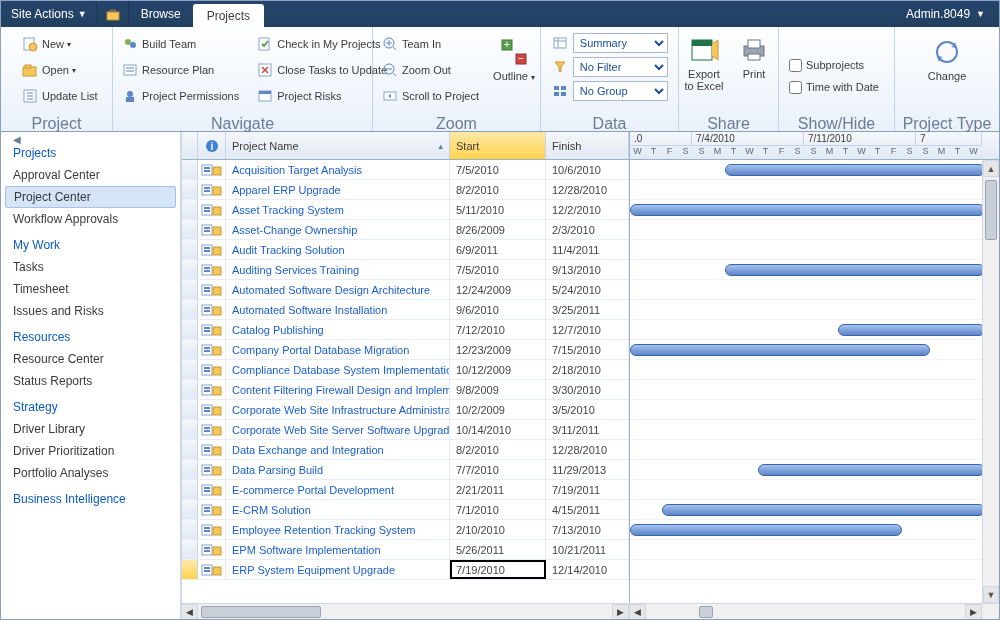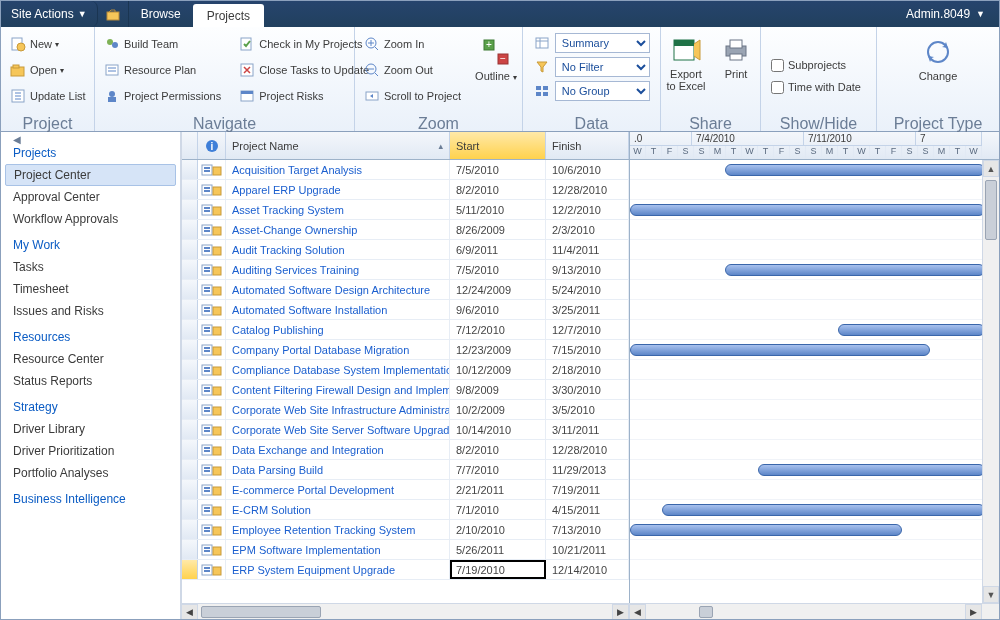--- a/index.html
+++ b/index.html
@@ -105,21 +105,21 @@
     </div>
   <div class="spacer"></div>
   <div class="user">
     <span>Admin.8049</span>
     <span class="caret">▼</span>
   </div>
 </div>
 
 <div class="ribbon">
 
-  <div class="group" style="width:94px;">
+  <div class="group" style="width:112px;padding-left:12px;">
     <div class="col">
       <div class="small-btn">
         <span class="ic">
             <svg width="16" height="16">
               <rect x="2" y="2" width="10" height="12" fill="#fff" stroke="#8aa4c8"></rect>
               <circle cx="11" cy="11" r="4" fill="#f6c659" stroke="#c89a3a"></circle>
             </svg>
           </span>
         <span>New</span>
           <span class="caret">▾</span>
@@ -212,21 +212,21 @@
   <div class="group" style="width:168px; flex-direction:row;">
     <div class="col">
       <div class="small-btn">
         <span class="ic">
             <svg width="16" height="16">
               <circle cx="7" cy="7" r="5" fill="none" stroke="#5d86c8"></circle>
               <path d="M11 11l3 3" stroke="#5d86c8"></path>
               <path d="M7 4v6M4 7h6" stroke="#5d86c8"></path>
             </svg>
           </span>
-        <span>Zoom In</span>
+        <span>Team In</span>
       </div>
       <div class="small-btn">
         <span class="ic">
             <svg width="16" height="16">
               <circle cx="7" cy="7" r="5" fill="none" stroke="#5d86c8"></circle>
               <path d="M11 11l3 3" stroke="#5d86c8"></path>
               <path d="M4 7h6" stroke="#5d86c8"></path>
             </svg>
           </span>
         <span>Zoom Out</span>
@@ -341,22 +341,22 @@
     <div class="group-label">Project Type</div>
   </div>
 </div>
 
 <div class="main">
 
   <div class="sidebar">
     <div class="collapse">◀</div>
     <div id="sidebar-mount">
         <div class="sec-head">Projects</div>
+        <div class="nav-item">Approval Center</div>
         <div class="nav-item selected">Project Center</div>
-        <div class="nav-item">Approval Center</div>
         <div class="nav-item">Workflow Approvals</div>
         <div class="sec-head">My Work</div>
         <div class="nav-item">Tasks</div>
         <div class="nav-item">Timesheet</div>
         <div class="nav-item">Issues and Risks</div>
         <div class="sec-head">Resources</div>
         <div class="nav-item">Resource Center</div>
         <div class="nav-item">Status Reports</div>
         <div class="sec-head">Strategy</div>
         <div class="nav-item">Driver Library</div>

